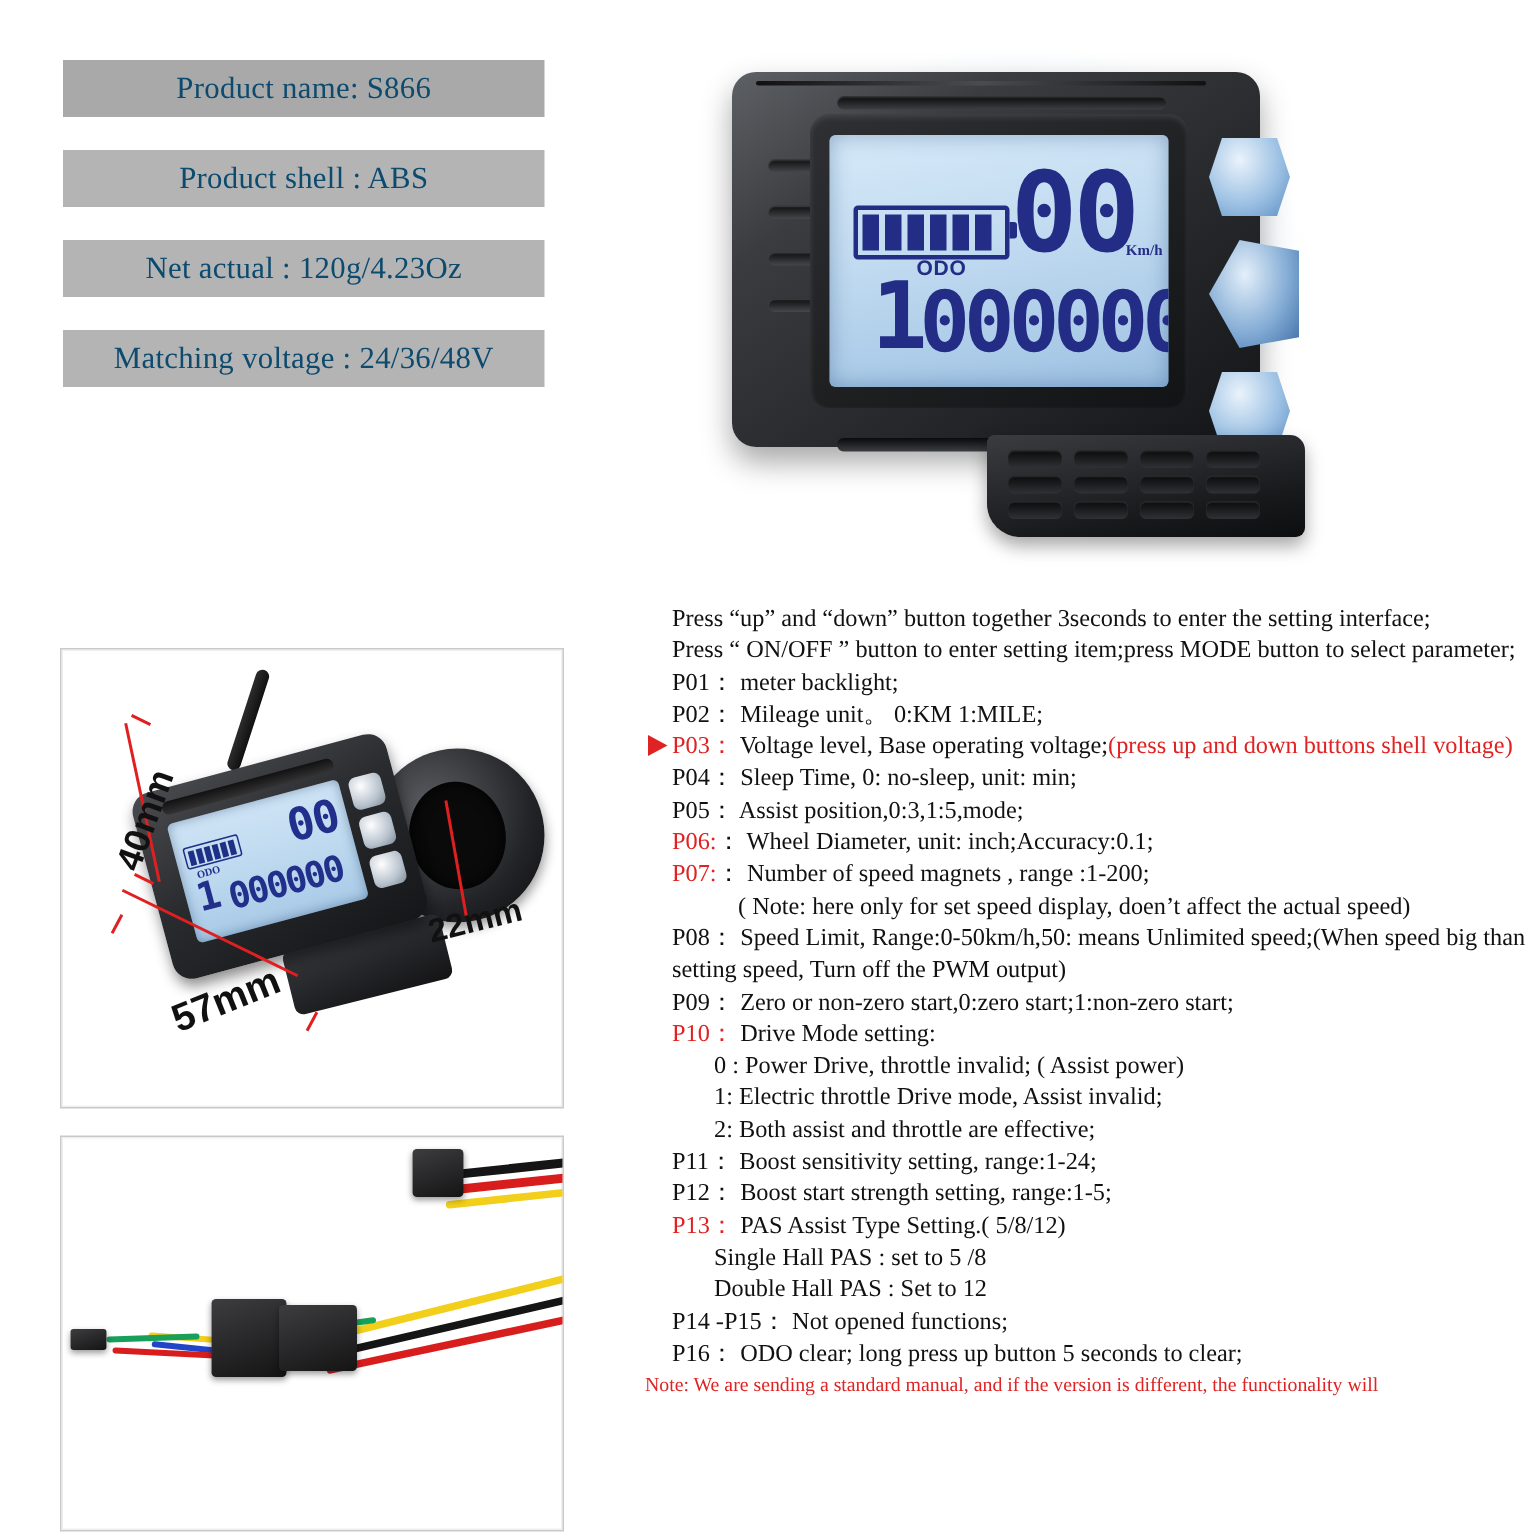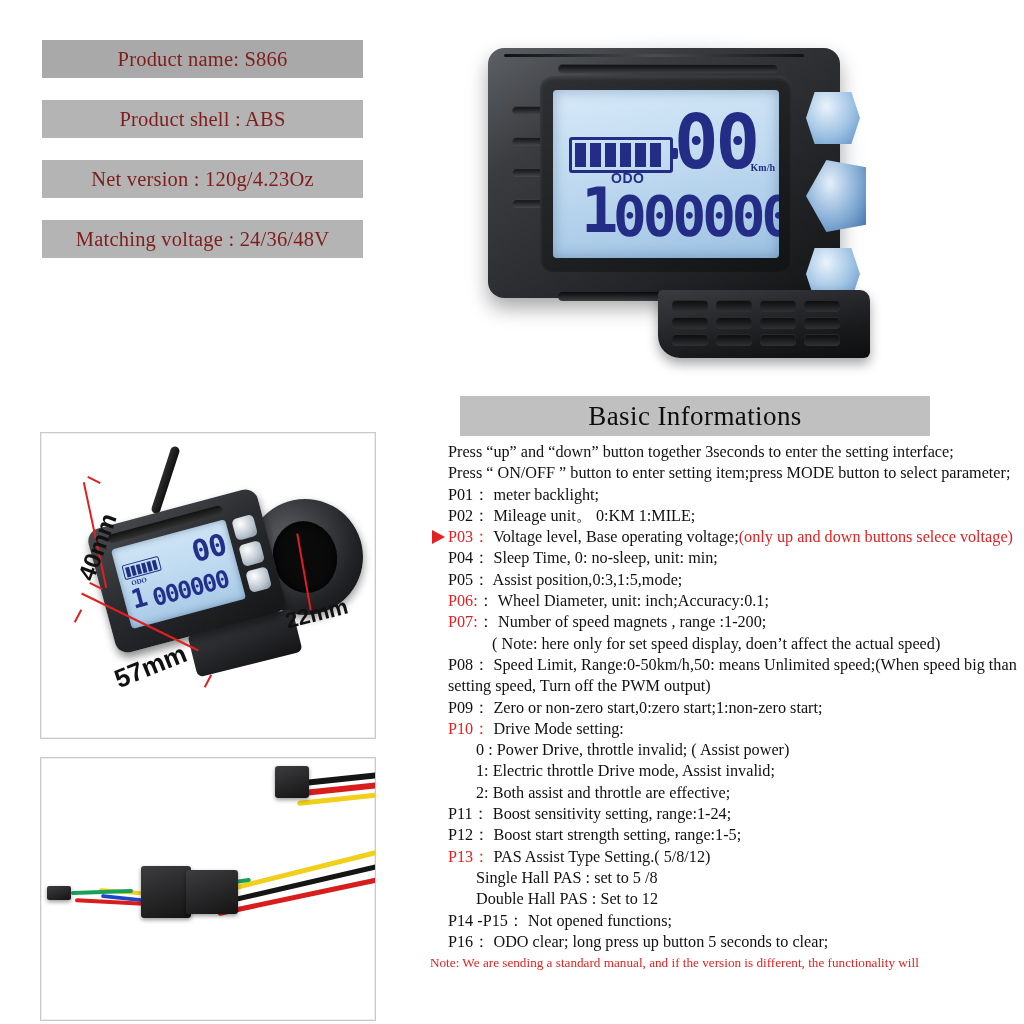--- a/index.html
+++ b/index.html
@@ -9,21 +9,21 @@
     font-family:"Liberation Serif",serif;
     color:#111;
   }
 
   
   #spec-list{position:absolute;left:42px;top:40px;width:321px;}
   .spec-row{
     height:38px;margin-bottom:22px;
     background:#b4b4b4;
     display:flex;align-items:center;justify-content:center;
-    font-size:20.5px;letter-spacing:.2px;color:#7f1d1d;
+    font-size:20.5px;letter-spacing:.2px;color:#0c4a6e;
     white-space:nowrap;
   }
   .spec-row.first{background:#a9a9a9;}
 
   
   .photo-frame{
     position:absolute;background:#fff;
     border:1px solid #c9c9c9;
     box-shadow:0 0 0 1px #efefef inset;
     overflow:hidden;
@@ -181,21 +181,21 @@
   }
   #note{margin-top:1px;font-size:13.2px;line-height:17px;color:#e02222;}
   #note .l2{padding-left:22px;}
 </style>
 </head>
 <body>
 
 <div id="spec-list">
     <div class="spec-row first">Product name: S866</div>
     <div class="spec-row">Product shell : ABS</div>
-    <div class="spec-row">Net version : 120g/4.23Oz</div>
+    <div class="spec-row">Net actual : 120g/4.23Oz</div>
     <div class="spec-row">Matching voltage : 24/36/48V</div>
   </div>
 
 <div id="product-photo">
   <div class="glow"></div>
 
   <div class="body-main">
     <div class="top-groove"></div>
     <div class="bottom-groove"></div>
 
@@ -296,27 +296,26 @@
   <div class="wire" style="left:252px;top:28px;width:98px;height:6px;background:#d81d1d;transform:rotate(-6deg);"></div>
   <div class="wire" style="left:256px;top:38px;width:94px;height:5px;background:#f2cf1a;transform:rotate(-6deg);"></div>
 
   <div class="conn-block" style="left:6px;top:128px;width:24px;height:14px;"></div>
   <div class="conn-block" style="left:100px;top:108px;width:50px;height:52px;border-radius:3px;"></div>
   <div class="conn-block" style="left:145px;top:112px;width:52px;height:44px;border-radius:3px;"></div>
   <div class="conn-block" style="left:234px;top:8px;width:34px;height:32px;border-radius:3px;"></div>
 </div>
 
 <div id="info-panel">
-  <div id="info-header">Basic  Informations</div>
   <div id="info-lines">
       <div class="line"><span>Press “up” and “down” button together 3seconds to enter the setting interface;</span></div>
       <div class="line"><span>Press “ ON/OFF ” button to enter setting item;press MODE button to select parameter;</span></div>
       <div class="line"><span class="lbl">P01：</span><span>  meter backlight;</span></div>
       <div class="line"><span class="lbl">P02：</span><span>  Mileage unit。 0:KM   1:MILE;</span></div>
-      <div class="line"><span class="marker"></span><span class="lbl red">P03：</span><span>  Voltage level, Base operating voltage;</span><span class="red">(only up and down buttons selece voltage)</span></div>
+      <div class="line"><span class="marker"></span><span class="lbl red">P03：</span><span>  Voltage level, Base operating voltage;</span><span class="red">(press up and down buttons shell voltage)</span></div>
       <div class="line"><span class="lbl">P04：</span><span>  Sleep Time, 0: no-sleep, unit: min;</span></div>
       <div class="line"><span class="lbl">P05：</span><span>  Assist position,0:3,1:5,mode;</span></div>
       <div class="line"><span class="lbl red">P06:</span><span>：</span><span>  Wheel Diameter, unit: inch;Accuracy:0.1;</span></div>
       <div class="line"><span class="lbl red">P07:</span><span>：</span><span>  Number of speed magnets , range :1-200;</span></div>
       <div class="line indent2"><span>( Note: here only for set speed display, doen’t affect the actual speed)</span></div>
       <div class="line wrap"><span class="lbl">P08：</span><span>  Speed Limit, Range:0-50km/h,50: means Unlimited speed;(When speed big than setting speed, Turn off the PWM output)</span></div>
       <div class="line"><span class="lbl">P09：</span><span>  Zero or non-zero start,0:zero start;1:non-zero start;</span></div>
       <div class="line"><span class="lbl red">P10：</span><span>  Drive Mode setting:</span></div>
       <div class="line indent1"><span>0 : Power Drive, throttle invalid; ( Assist power)</span></div>
       <div class="line indent1"><span>1: Electric throttle Drive mode, Assist invalid;</span></div>

